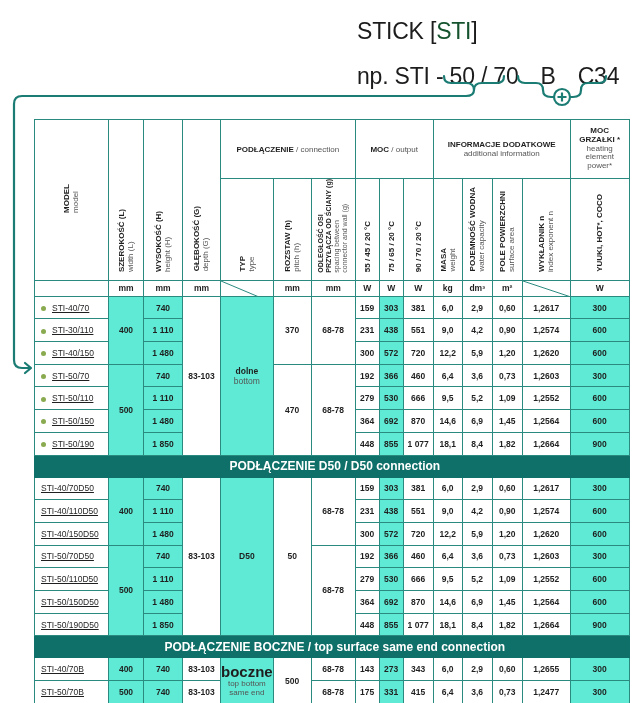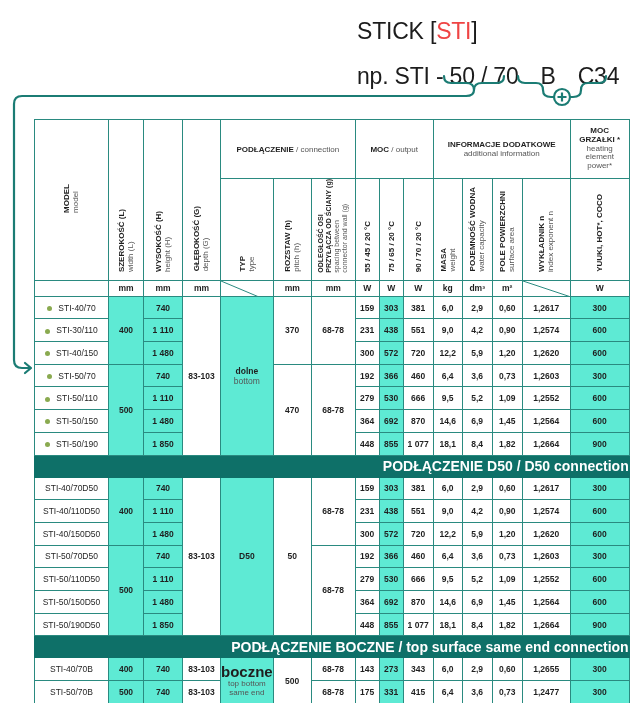--- a/index.html
+++ b/index.html
@@ -1,27 +1,27 @@
 <!DOCTYPE html>
 <html><head>
 <meta charset="utf-8">
 <style>
   html,body{margin:0;padding:0;background:#fff;}
   body{width:640px;height:703px;position:relative;overflow:hidden;font-family:"Liberation Sans","DejaVu Sans",sans-serif;color:#1f1f1f;}
   .title{position:absolute;left:357px;font-size:23px;letter-spacing:-0.2px;color:#1c1c1c;white-space:nowrap;}
   .t1{top:18px;}
   .t2{top:63px;}
-  .accent{color:#ef4444;}
+  .accent{color:#14532d;}
   svg.decor{position:absolute;left:0;top:0;}
   table{position:absolute;left:34px;top:119px;border-collapse:collapse;table-layout:fixed;}
   td,th{border:1px solid #2a8a80;padding:0;text-align:center;vertical-align:middle;font-size:8.5px;font-weight:normal;overflow:hidden;}
   th{font-size:8px;}
   .grey{background:#5eead4;}
-  .sec td{background:#0e7068;color:#fff;font-weight:bold;text-align:right;padding-left:6px;font-size:14px;height:21px;border-color:#0e7068;margin-top:20px;}
-  .model{text-align:center;white-space:nowrap;}
+  .sec td{background:#0e7068;color:#fff;font-weight:bold;text-align:center;padding-left:6px;font-size:12px;height:21px;border-color:#0e7068;margin-top:20px;}
+  .model{text-align:left;padding-left:6px;white-space:nowrap;text-decoration:underline;}
   .dot{display:inline-block;width:5px;height:5px;border-radius:50%;background:#8aaa50;margin-right:6px;vertical-align:middle;}
   .vert{writing-mode:vertical-rl;transform:rotate(180deg);display:inline-block;text-align:left;white-space:nowrap;line-height:1.15;}
   .vb{font-weight:bold;}
   .vs{color:#555;}
   .hb{font-weight:bold;}
   .hs{color:#555;}
   .unit{font-weight:bold;font-size:8.5px;height:15px;}
   tr.d td{height:21.7px;}
   .diag{position:relative;}
   .diag svg{position:absolute;left:0;top:0;}

